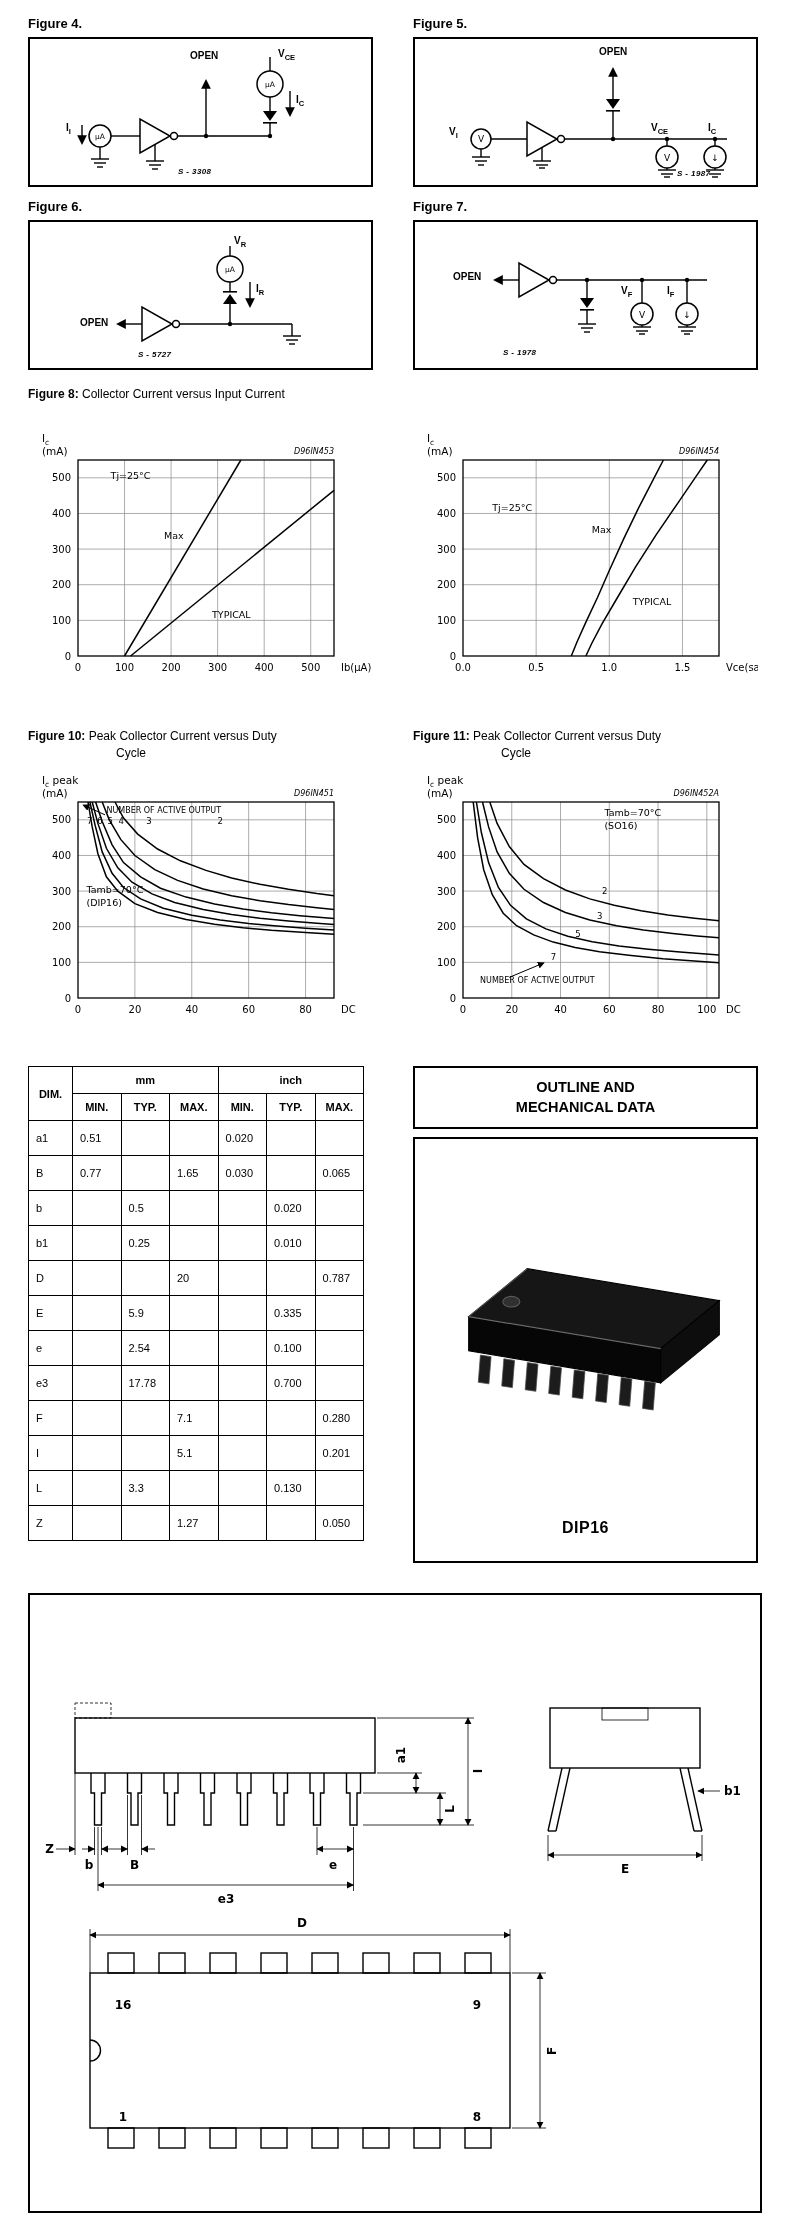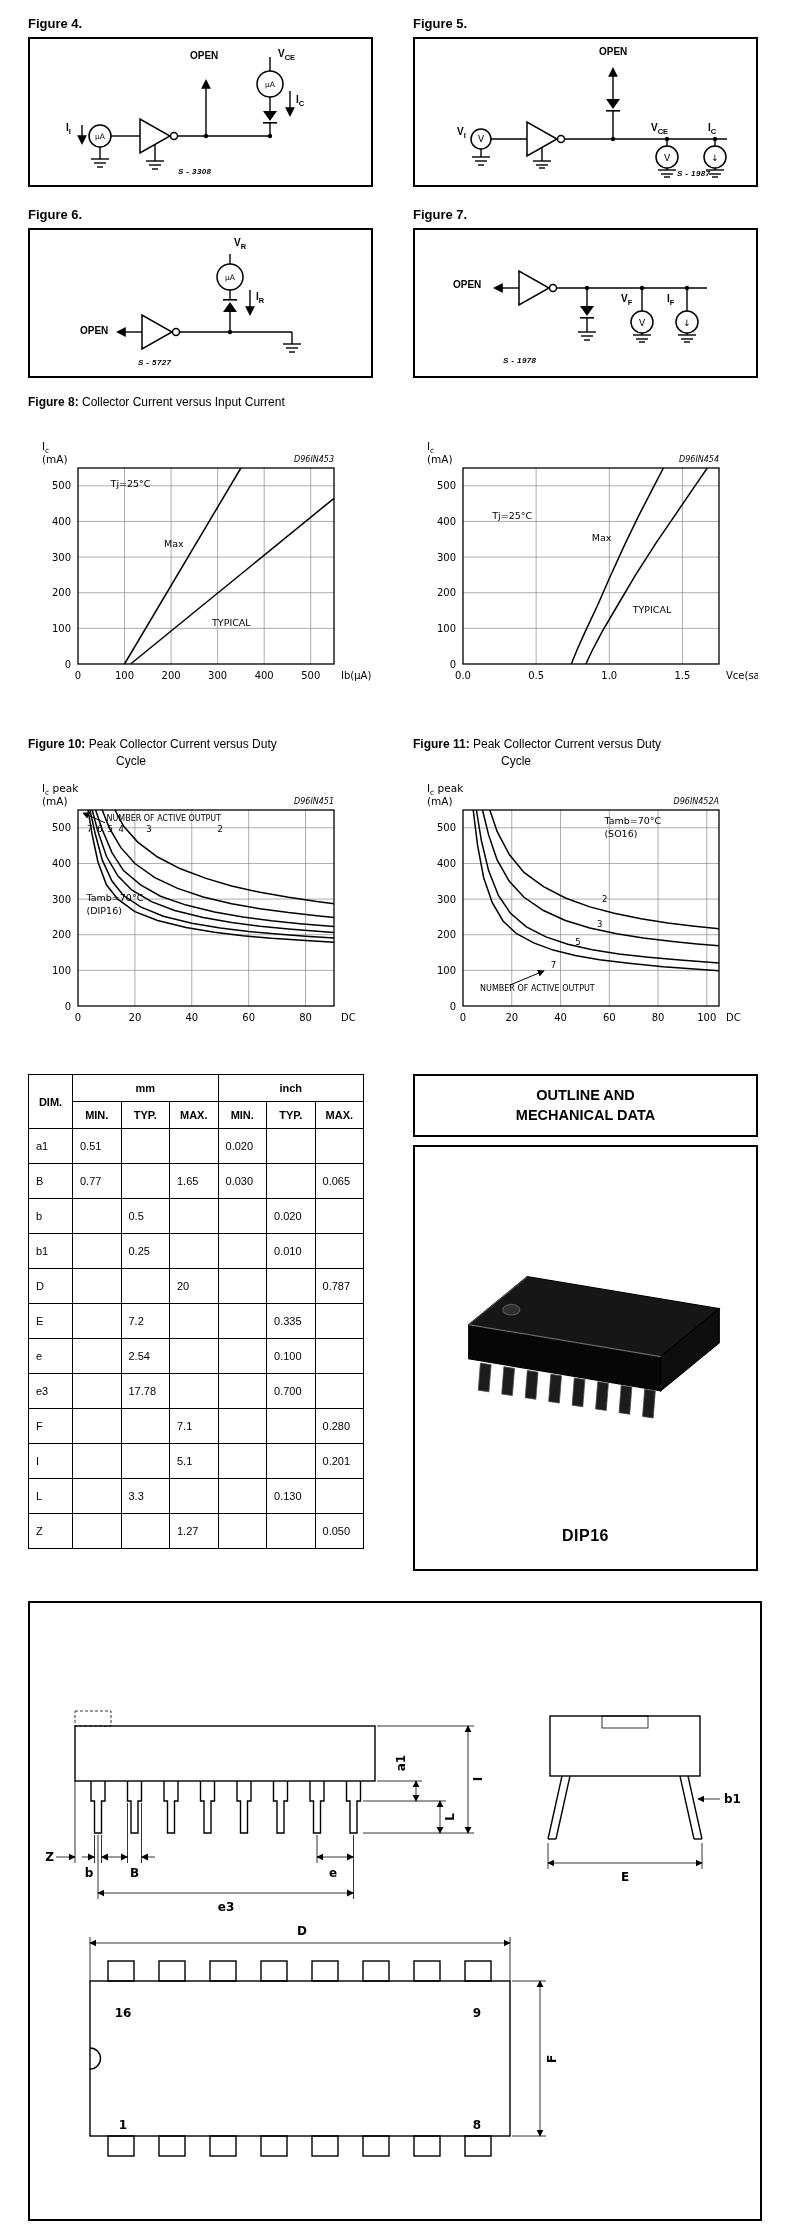--- a/index.html
+++ b/index.html
@@ -137,29 +137,29 @@
           <circle cx="198" cy="100" r="2.2"></circle>
             <circle cx="252" cy="100" r="2.2"></circle>
             <circle cx="300" cy="100" r="2.2"></circle>
         </g>
         <g fill="#000" font-size="9" text-anchor="middle">
           <text x="66" y="103">V</text>
           <text x="252" y="121.5">V</text>
           <text x="300" y="121.5">↓</text>
         </g>
       </svg>
-      <span class="slabel" style="left:42px;top:88px"><span>V</span><sub>I</sub></span>
+      <span class="slabel" style="left:34px;top:88px"><span>V</span><sub>I</sub></span>
       <span class="slabel" style="left:184px;top:8px">OPEN</span>
       <span class="slabel" style="left:236px;top:84px"><span>V</span><sub>CE</sub></span>
       <span class="slabel" style="left:293px;top:84px"><span>I</span><sub>C</sub></span>
       <span class="scode" style="left:262px;top:130px">S - 1987</span>
     </div>
   </div>
 
-  <div class="row" style="margin-top:12px">
+  <div class="row" style="margin-top:4px">
     <div class="col fig-caption">Figure 6.</div>
     <div class="col fig-caption">Figure 7.</div>
   </div>
   <div class="row">
 
     <div class="fig-box">
       <svg viewBox="0 0 341 146">
         <defs>
             <marker id="m6" viewBox="0 0 10 10" refX="8" refY="5" markerWidth="7" markerHeight="7" orient="auto">
               <path d="M0,0L10,5L0,10z" fill="#000"></path>
@@ -184,21 +184,21 @@
         </g>
         <g fill="#000" stroke="none">
           <polygon points="193,82 207,82 200,72"></polygon>
           <rect x="193" y="69" width="14" height="1.6"></rect>
           <circle cx="200" cy="102" r="2.2"></circle>
         </g>
         <g fill="#000" font-size="7.5" text-anchor="middle">
           <text x="200" y="50">µA</text>
         </g>
       </svg>
-      <span class="slabel" style="left:204px;top:8px"><span>V</span><sub>R</sub></span>
+      <span class="slabel" style="left:204px;top:14px"><span>V</span><sub>R</sub></span>
       <span class="slabel" style="left:226px;top:62px"><span>I</span><sub>R</sub></span>
       <span class="slabel" style="left:50px;top:96px">OPEN</span>
       <span class="scode" style="left:108px;top:128px">S - 5727</span>
     </div>
 
     <div class="fig-box">
       <svg viewBox="0 0 341 146">
         <defs>
             <marker id="m7" viewBox="0 0 10 10" refX="8" refY="5" markerWidth="7" markerHeight="7" orient="auto">
               <path d="M0,0L10,5L0,10z" fill="#000"></path>
@@ -498,21 +498,21 @@
               <td></td>
               <td></td>
               <td>20</td>
               <td></td>
               <td></td>
               <td>0.787</td>
             </tr>
             <tr>
               <td>E</td>
               <td></td>
-              <td>7.2</td>
+              <td>5.9</td>
               <td></td>
               <td></td>
               <td>0.335</td>
               <td></td>
             </tr>
             <tr>
               <td>e</td>
               <td></td>
               <td>2.54</td>
               <td></td>

